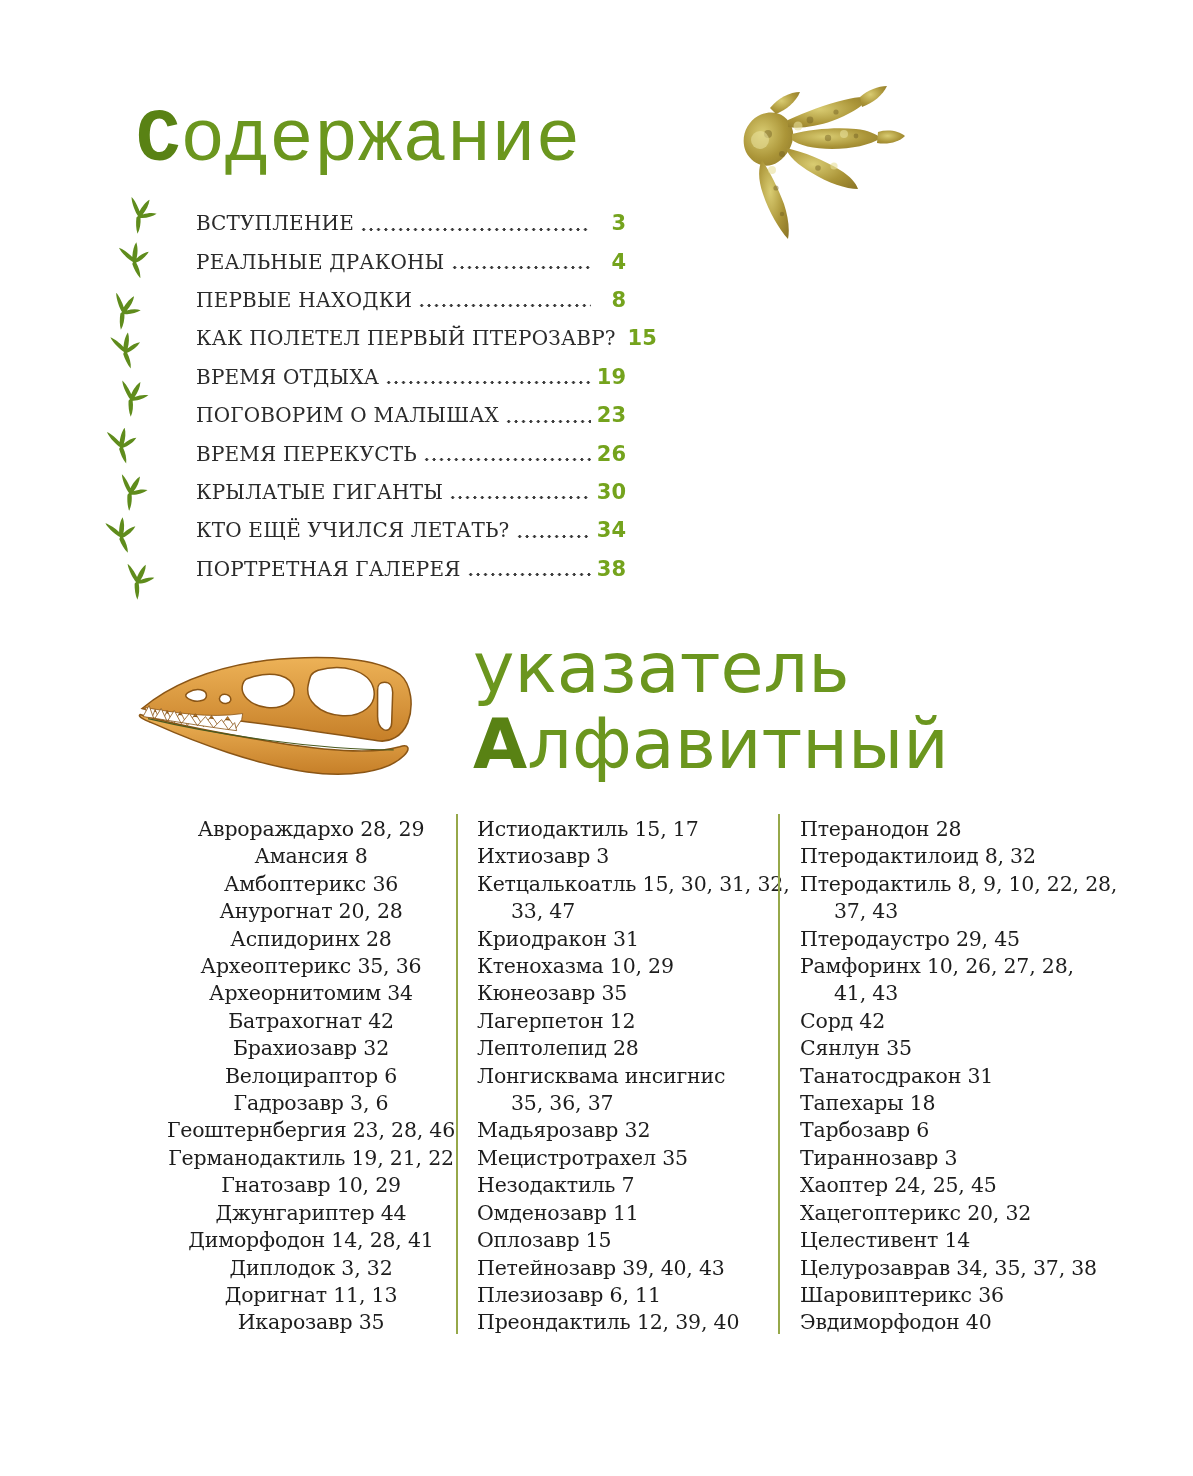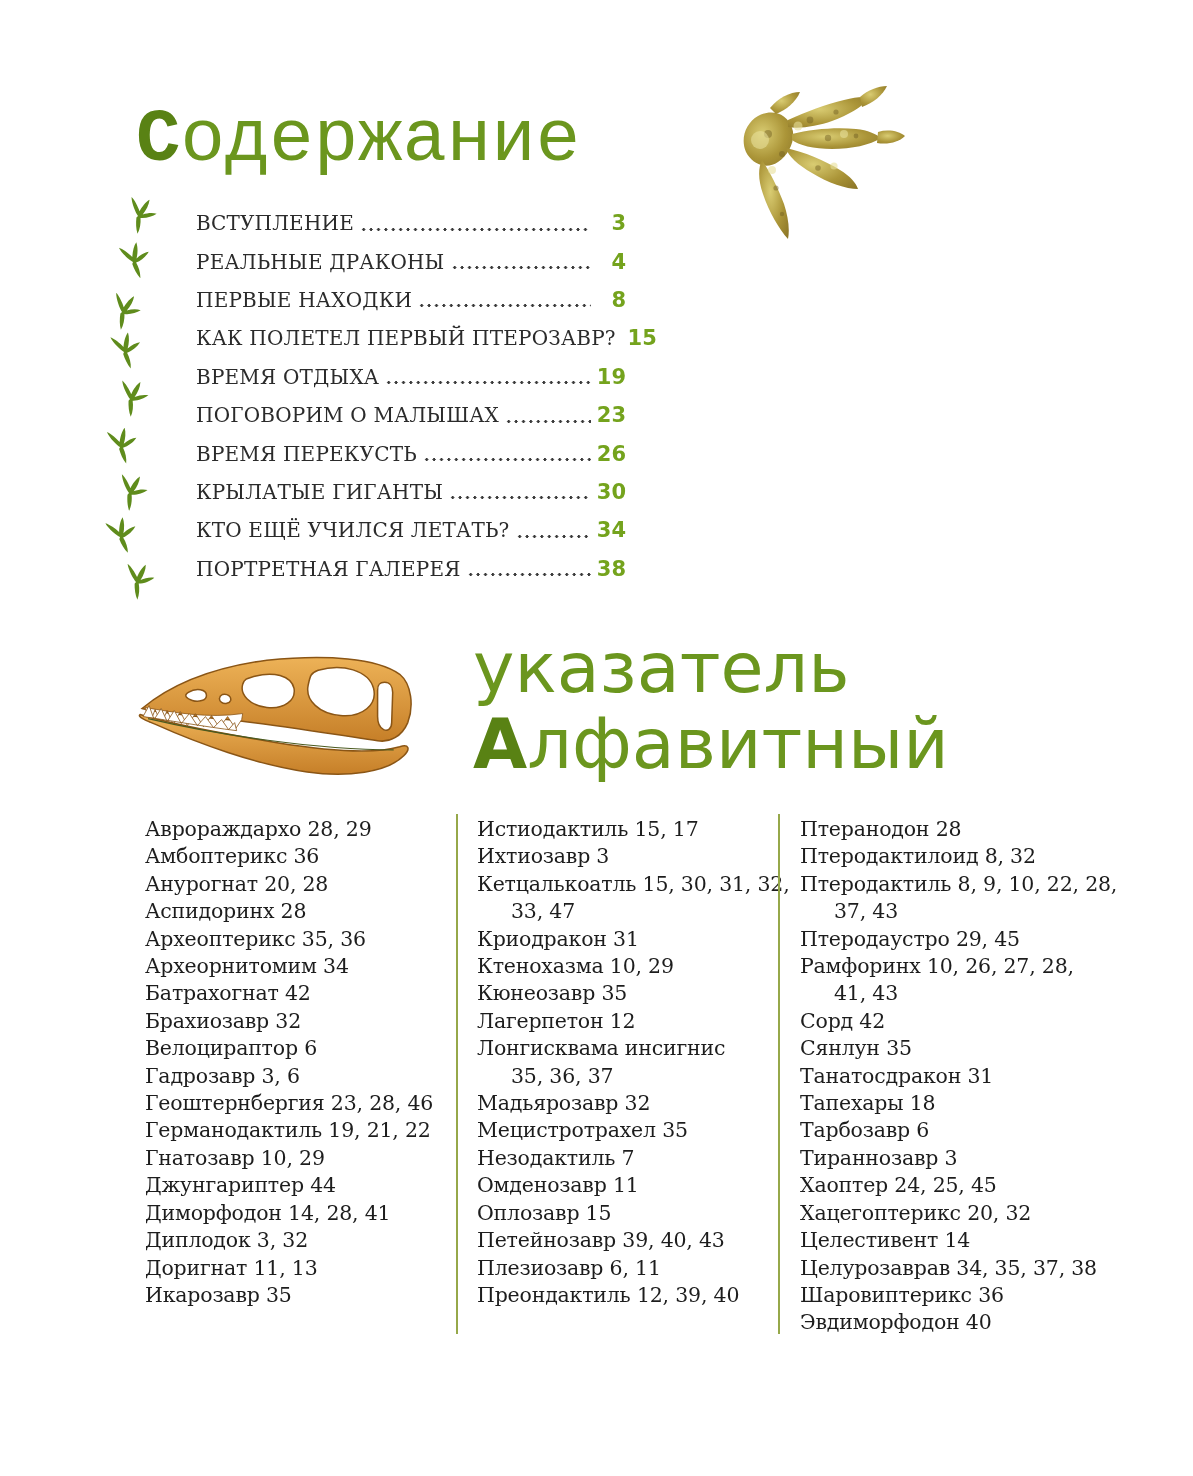--- a/index.html
+++ b/index.html
@@ -37,21 +37,21 @@
   .fossil{position:absolute;left:710px;top:76px;width:205px;height:180px;}
   .skull{position:absolute;left:136px;top:630px;width:302px;height:168px;}
   
   .index-title{
     position:absolute;left:473px;top:630px;
     font-family:"DejaVu Sans", sans-serif;
     font-size:70px;line-height:76px;color:#6b961e;
   }
   .index-columns{position:absolute;left:145px;top:816px;display:flex;}
   .index-col{box-sizing:border-box;}
-  .index-col:nth-child(1){width:332px;}
+  .index-col:nth-child(1){width:332px;text-align:center;}
   .index-col:nth-child(2){width:323px;}
   .index-col:nth-child(3){width:335px;}
   .index-entry{margin:0;}
   .index-entry .line{
     font-family:"DejaVu Serif", serif;font-size:20.5px;line-height:27.4px;
     color:#1d1d1d;letter-spacing:-0.2px;white-space:nowrap;
   }
   .index-entry .cont{padding-left:34px;}
   .col-sep{position:absolute;top:814px;width:2px;height:520px;background:#96a84a;}
   .sep-1{left:456px;}
@@ -244,20 +244,23 @@
   <div><span>указатель</span></div>
   <div><span class="initial" style="color: rgb(89, 130, 20);">А</span><span>лфавитный</span></div>
 </div>
 
 <div class="index-columns">
     <div class="index-col">
       <div class="index-entry">
         <div class="line">Аврораждархо 28, 29</div>
       </div>
       <div class="index-entry">
+        <div class="line">Амансия 8</div>
+      </div>
+      <div class="index-entry">
         <div class="line">Амбоптерикс 36</div>
       </div>
       <div class="index-entry">
         <div class="line">Анурогнат 20, 28</div>
       </div>
       <div class="index-entry">
         <div class="line">Аспидоринх 28</div>
       </div>
       <div class="index-entry">
         <div class="line">Археоптерикс 35, 36</div>
@@ -317,20 +320,23 @@
         <div class="line">Криодракон 31</div>
       </div>
       <div class="index-entry">
         <div class="line">Ктенохазма 10, 29</div>
       </div>
       <div class="index-entry">
         <div class="line">Кюнеозавр 35</div>
       </div>
       <div class="index-entry">
         <div class="line">Лагерпетон 12</div>
+      </div>
+      <div class="index-entry">
+        <div class="line">Лептолепид 28</div>
       </div>
       <div class="index-entry">
         <div class="line">Лонгисквама инсигнис</div>
         <div class="line cont">35, 36, 37</div>
       </div>
       <div class="index-entry">
         <div class="line">Мадьярозавр 32</div>
       </div>
       <div class="index-entry">
         <div class="line">Мецистротрахел 35</div>

